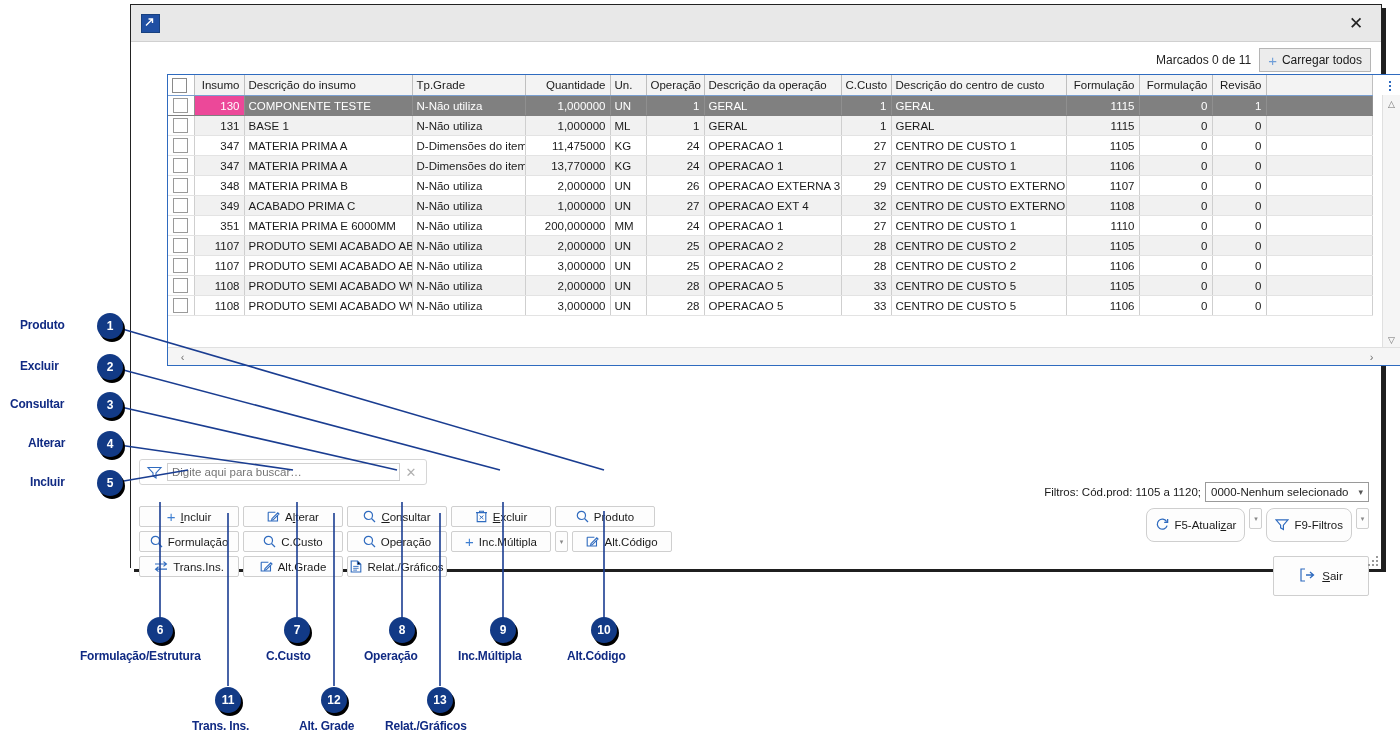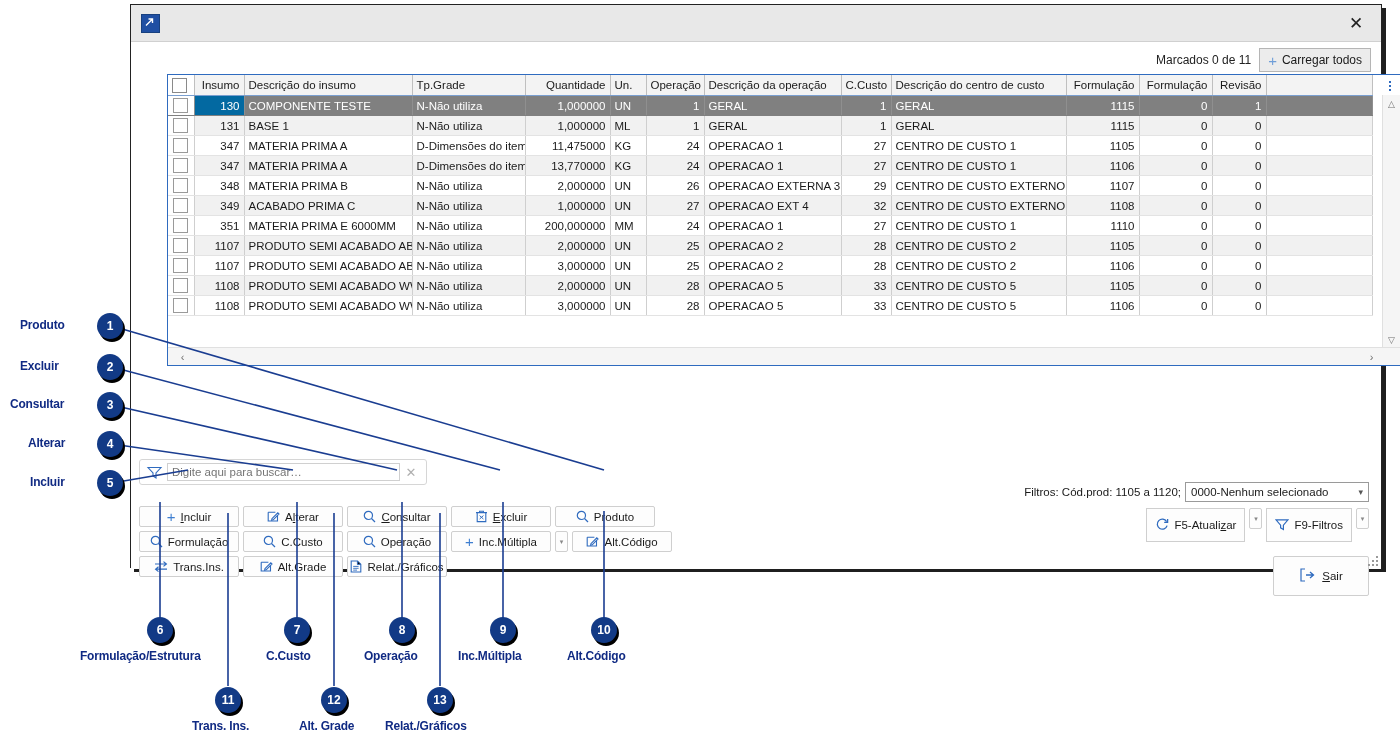--- a/index.html
+++ b/index.html
@@ -65,21 +65,21 @@
   }
   table.grid th.r{text-align:right;}
   table.grid td{
     border-right:1px solid #cfcfcf;border-bottom:1px solid #e3e3e3;
     height:19px;padding:0 4px;white-space:nowrap;overflow:hidden;color:#1a1a1a;
   }
   table.grid td.r{text-align:right;}
   tr.odd td{background:#ffffff;}
   tr.even td{background:#f1f1f1;}
   tr.sel td{background:#808080;color:#ffffff;border-bottom:1px solid #808080;border-right:1px solid #8f8f8f;}
-  tr.sel td.focuscell{background:#0369a1;}
+  tr.sel td.focuscell{background:#ec4899;}
   td.cb,th.cb{border-right:1px solid #bfbfbf;background:#fff !important;padding:0;text-align:center;}
   tr.sel td.cb{background:#fff !important;}
   .chk{
     display:inline-block;width:13px;height:13px;border:1px solid #9a9a9a;background:#fff;
     margin-top:2px;
   }
   th.cb .chk{border:1px solid #8a8a8a;}
   .grid-menu{
     position:absolute;right:3px;top:3px;width:14px;height:15px;
     display:flex;flex-direction:column;align-items:center;justify-content:center;gap:2px;
@@ -140,29 +140,29 @@
     box-sizing:border-box;
   }
   u{text-decoration:underline;}
 
   
   .filters-line{
     position:absolute;right:12px;top:440px;display:flex;align-items:center;gap:4px;
   }
   .filters-label{font-size:11.5px;color:#1a1a1a;white-space:nowrap;}
   .combo{
-    width:184px;height:20px;border:1px solid #9a9a9a;background:#fff;
+    width:164px;height:20px;border:1px solid #9a9a9a;background:#fff;
     display:flex;align-items:center;justify-content:space-between;
     padding:0 5px;font-size:11.5px;color:#1a1a1a;box-sizing:border-box;
   }
   .combo .caret{font-size:9px;color:#555;}
   .rightbtns{position:absolute;right:12px;top:466px;width:230px;}
   .rrow{display:flex;gap:4px;justify-content:flex-end;margin-bottom:4px;}
   .rbtn{
-    height:21px;padding:16px 8px;background:#fdfdfd;border:1px solid #cfcfcf;border-radius:0;
+    height:21px;padding:16px 8px;background:#fdfdfd;border:1px solid #cfcfcf;border-radius:8px;
     display:flex;align-items:center;justify-content:center;gap:5px;
     font-size:11.5px;color:#1a1a1a;white-space:nowrap;box-sizing:border-box;
   }
   .btn-sair{
     position:absolute;right:12px;top:514px;width:96px;height:40px;
     background:#fdfdfd;border:1px solid #cfcfcf;border-radius:2px;
     display:flex;align-items:center;justify-content:center;gap:6px;
     font-size:11.5px;color:#1a1a1a;box-sizing:border-box;
   }
   .grip{

